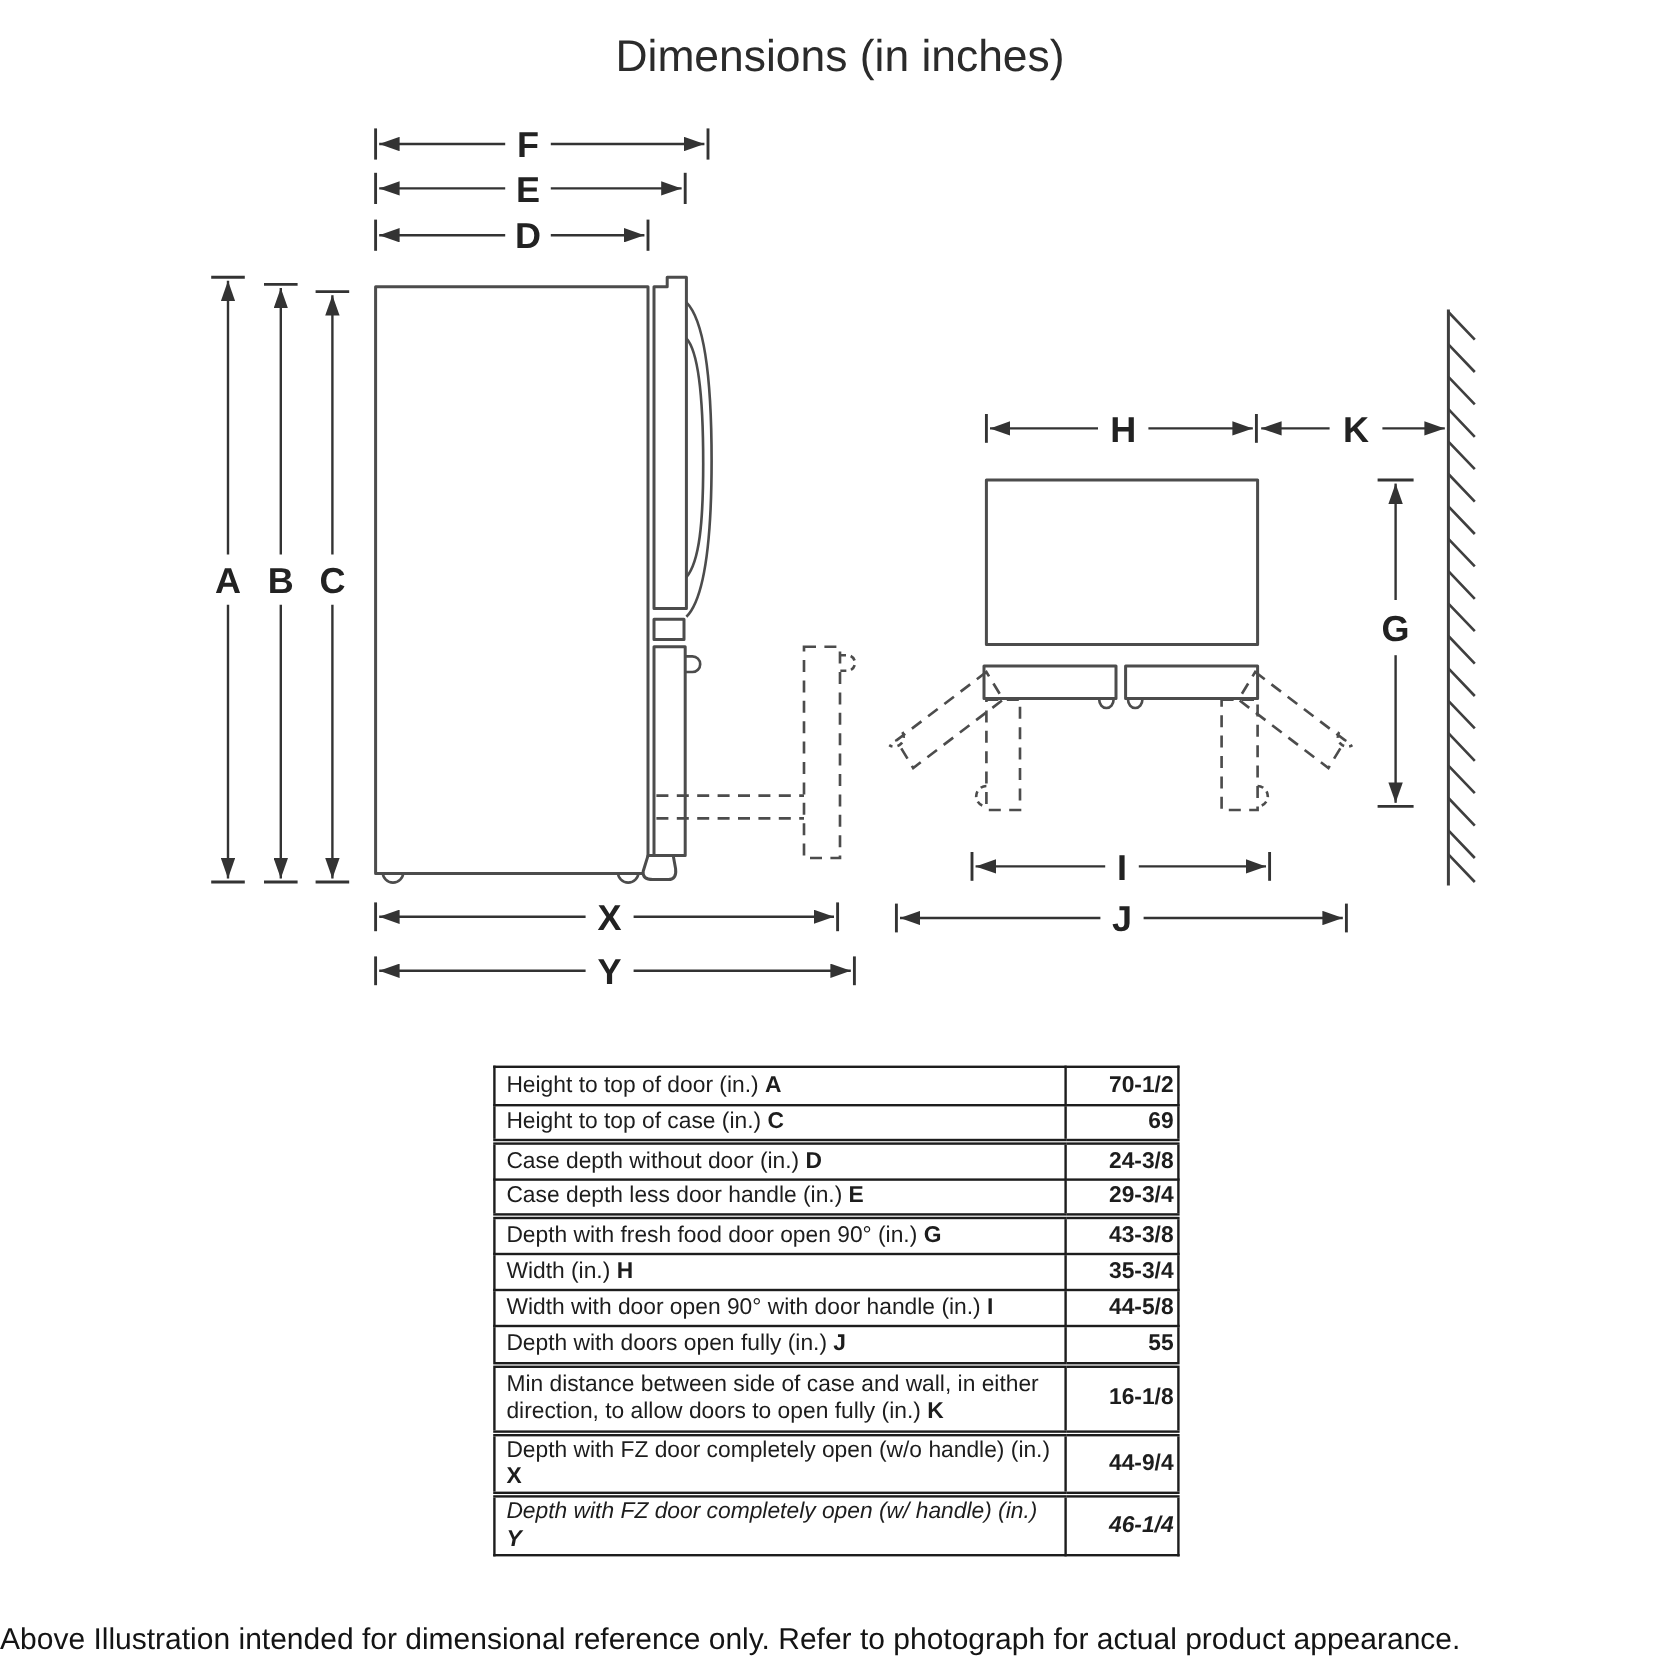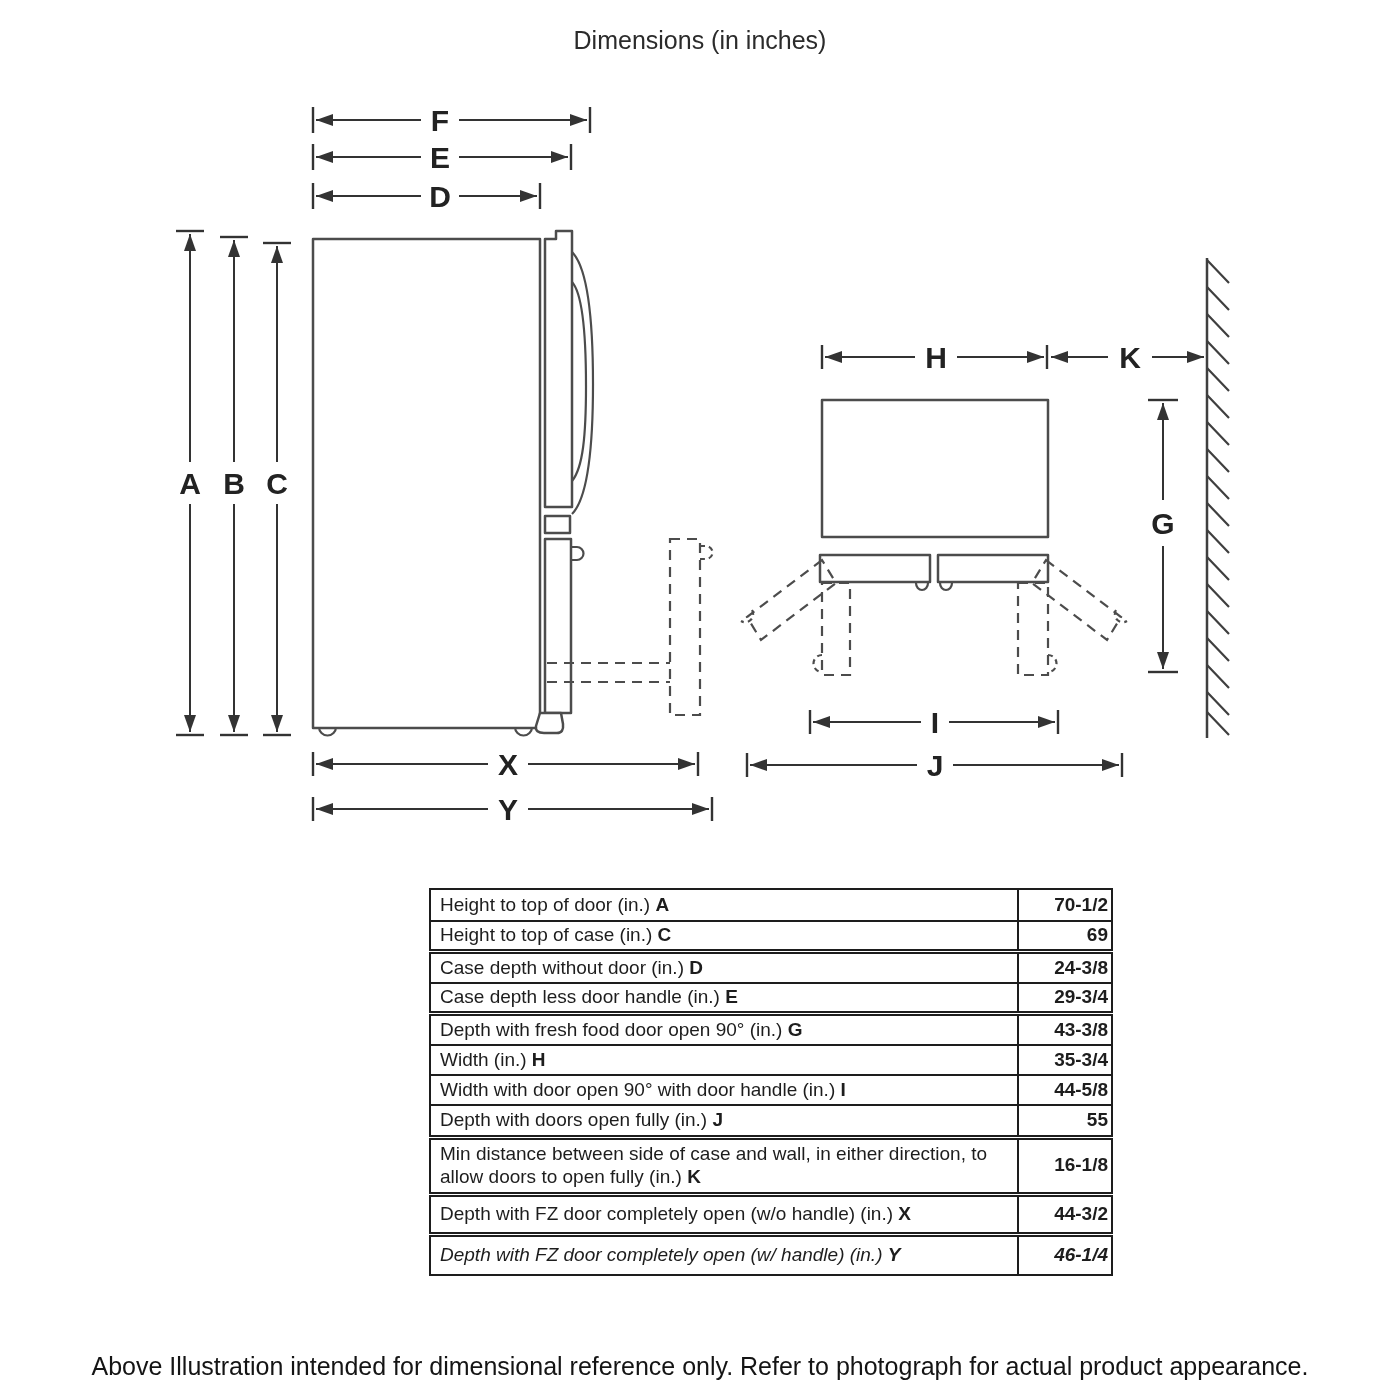--- a/index.html
+++ b/index.html
@@ -1,38 +1,38 @@
 <!DOCTYPE html>
 <html><head>
 <meta charset="utf-8">
 <style>
   html,body{margin:0;padding:0;background:#fff;}
   body{width:1400px;height:1400px;position:relative;font-family:"Liberation Sans",sans-serif;color:#1d1d1d;}
-  .title{position:absolute;top:26px;left:0;width:1400px;text-align:center;font-size:25px;color:#2b2b2b;}
+  .title{position:absolute;top:26px;left:0;width:1400px;text-align:center;font-size:37px;color:#2b2b2b;}
   svg.diagram{position:absolute;top:0;left:0;}
   svg .dim{stroke:#333;stroke-width:2;fill:none;}
   svg .tick{stroke:#333;stroke-width:2.4;fill:none;}
   svg .body{fill:#fff;stroke:#4c4c4c;stroke-width:2.5;stroke-linejoin:round;}
   svg .thin{fill:none;stroke:#4c4c4c;stroke-width:2.2;}
   svg .dash{fill:none;stroke:#4c4c4c;stroke-width:2.2;stroke-dasharray:10 7;}
   svg .dash2{fill:none;stroke:#4c4c4c;stroke-width:2.2;stroke-dasharray:5 4;}
   svg .wall{stroke:#3f3f3f;stroke-width:2.5;fill:none;}
   svg .hatch{stroke:#3f3f3f;stroke-width:2.2;fill:none;}
   svg text.dimlabel{font-family:"Liberation Sans",sans-serif;font-size:30px;font-weight:bold;fill:#222;text-anchor:middle;}
-  table.dims{position:absolute;left:411px;top:888px;width:684px;border-collapse:collapse;font-size:19px;color:#1d1d1d;table-layout:fixed;margin-left:18px;}
+  table.dims{position:absolute;left:411px;top:888px;width:572px;border-collapse:collapse;font-size:19px;color:#1d1d1d;table-layout:fixed;}
   table.dims td{border:2px solid #1d1d1d;padding:1px 9px;line-height:1.18;vertical-align:middle;}
   table.dims td.val{width:86px;text-align:right;font-weight:bold;padding:1px 3px;}
   table.dims tr{height:30px;}
   table.dims tr.h32{height:32px;}
   table.dims tr.t57{height:57px;}
   table.dims tr.t40{height:40px;border-radius:13px;}
   table.dims tr.t41{height:41px;font-style:italic;}
   table.dims tr.sect td{border-top:5px double #1d1d1d;}
   .ltr{font-weight:bold;}
-  .footer{position:absolute;top:1352px;left:0;width:1400px;text-align:center;font-size:25px;color:#141414;}
+  .footer{position:absolute;top:1352px;left:0;width:1400px;font-size:25px;color:#141414;}
 </style>
 </head>
 <body>
 
 <div class="title">Dimensions (in inches)</div>
 
 <svg class="diagram" width="1400" height="845" viewBox="0 0 1400 845">
   <defs>
     <marker id="arw" markerUnits="userSpaceOnUse" markerWidth="18" markerHeight="12" refX="17" refY="6" orient="auto">
       <path d="M0,0 L17,6 L0,12 Z" fill="#333"></path>
@@ -208,21 +208,21 @@
     <tr class="h32">
       <td class="lbl"><span>Depth with doors open fully (in.)</span> <span class="ltr">J</span></td>
       <td class="val">55</td>
     </tr>
     <tr class="sect t57">
       <td class="lbl"><span>Min distance between side of case and wall, in either direction, to allow doors to open fully (in.)</span> <span class="ltr">K</span></td>
       <td class="val">16-1/8</td>
     </tr>
     <tr class="sect t40">
       <td class="lbl"><span>Depth with FZ door completely open (w/o handle) (in.)</span> <span class="ltr">X</span></td>
-      <td class="val">44-3/2</td>
+      <td class="val">44-9/4</td>
     </tr>
     <tr class="sect t41">
       <td class="lbl"><span>Depth with FZ door completely open (w/ handle) (in.)</span> <span class="ltr">Y</span></td>
       <td class="val">46-1/4</td>
     </tr>
   </tbody>
 </table>
 
 <div class="footer">Above Illustration intended for dimensional reference only. Refer to photograph for actual product appearance.</div>
 

